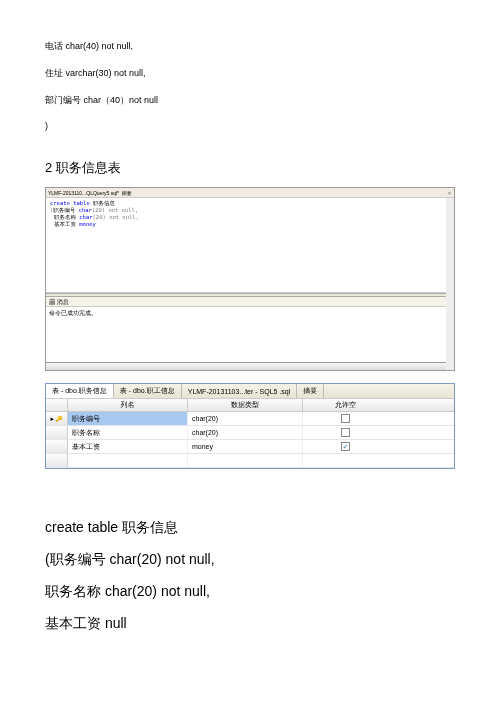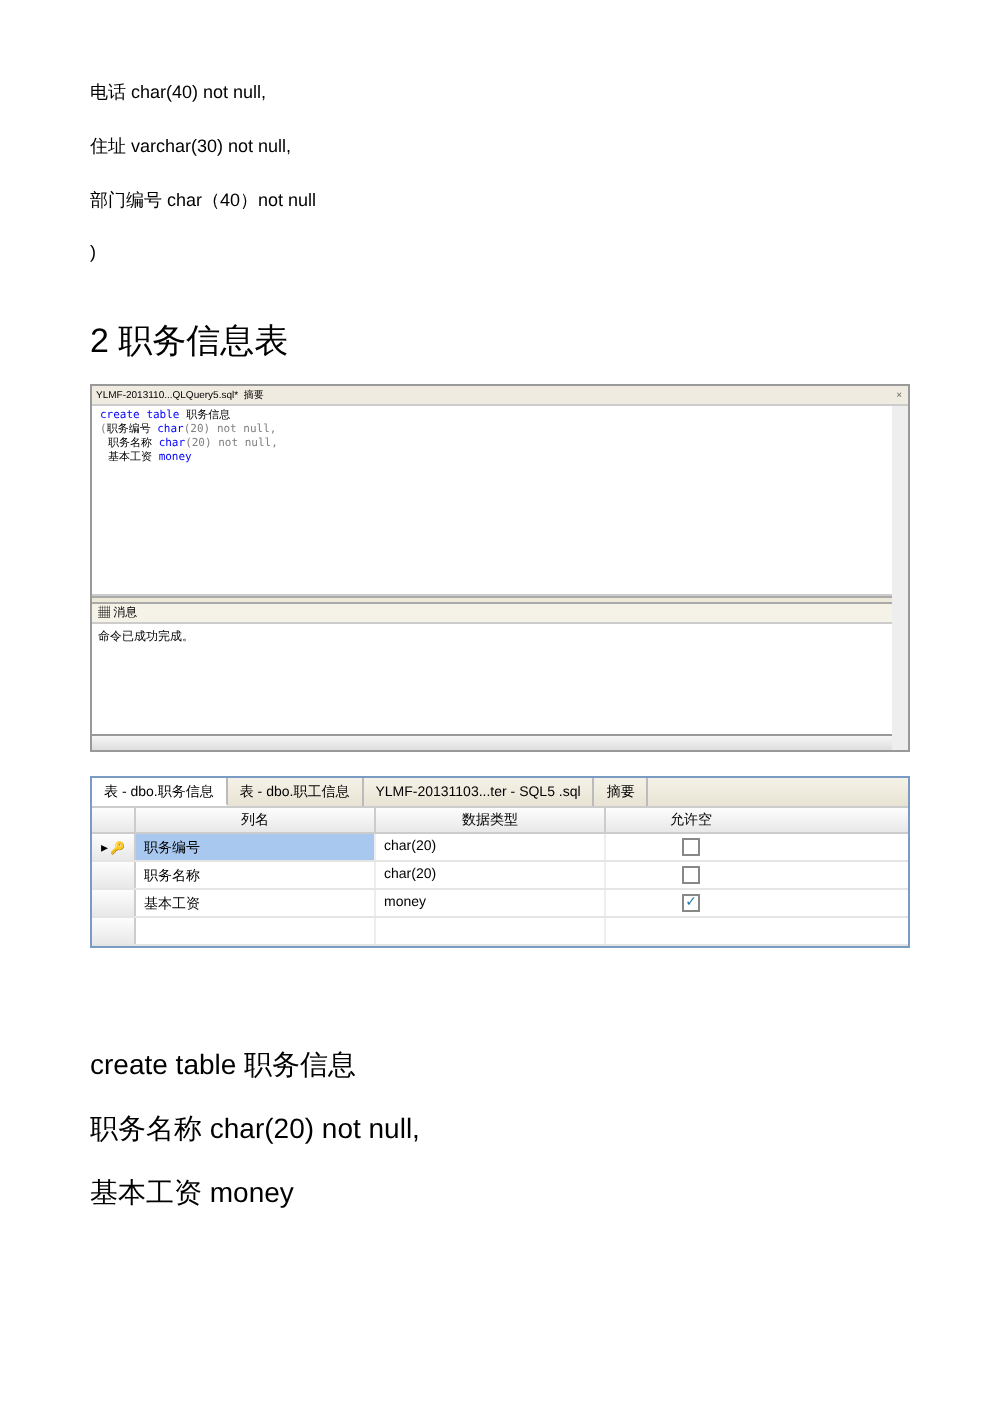--- a/index.html
+++ b/index.html
@@ -7,21 +7,21 @@
       width: 500px;
       height: 707px;
       background: #fff;
       font-family: "SimSun", "Microsoft YaHei", sans-serif;
       font-size: 10px;
       color: #000;
       padding: 40px 45px 20px 45px;
       position: relative;
     }
     .text-line { margin-bottom: 14px; font-size: 9px; }
-    .heading { font-size: 17px; margin-top: 28px; margin-bottom: 10px; }
+    .heading { font-size: 13px; margin-top: 28px; margin-bottom: 10px; }
     
     
     .sql-editor-area {
       border: 1px solid #999;
       background: #fff;
       width: 410px;
       position: relative;
       font-size: 6px;
       margin-bottom: 6px;
     }
@@ -237,15 +237,16 @@
   <div class="td-row">
     <div class="handle"></div>
     <div class="namecell"></div>
     <div class="typecell"></div>
     <div class="nullcell"></div>
   </div>
 </div>
 
 <div class="code-block-bottom">
   <div class="text-line">create table 职务信息</div>
+  <div class="text-line">(职务编号 char(20) not null,</div>
   <div class="text-line"> 职务名称 char(20) not null,</div>
-  <div class="text-line">基本工资 money</div>
+  <div class="text-line">基本工资 null</div>
 </div>
 
 </body></html>

